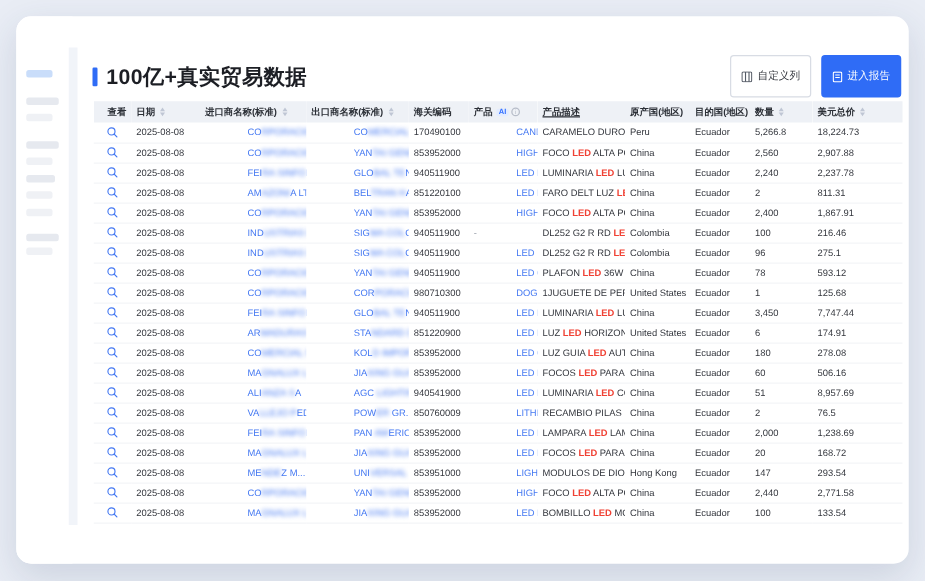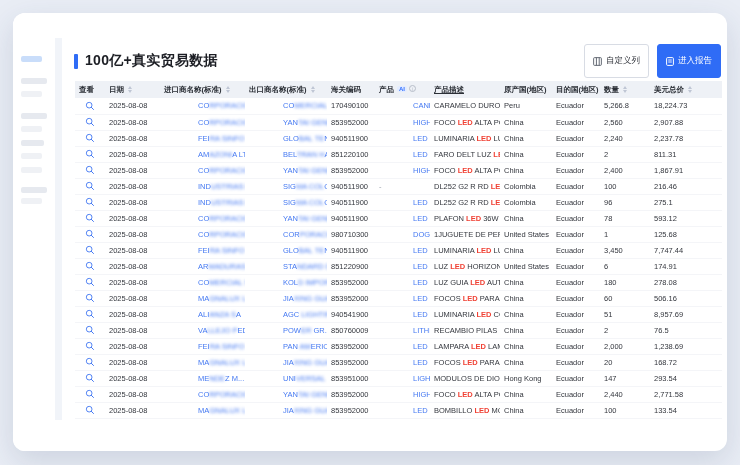--- a/index.html
+++ b/index.html
@@ -10,34 +10,34 @@
   .dot { width:6px; height:6px; border-radius:50%; }
   .dot.r { background:#f05f51; } .dot.y { background:#f5a73b; } .dot.g { background:#3fb950; }
   .sidebar { position:absolute; left:0; top:0; width:45px; height:100%; background:#fff; }
   .sk { position:absolute; left:8px; height:6px; border-radius:2px; background:#e6e9ef; }
   .sk.active { background:#c9ddfa; }
   .sk.lt { background:#eff1f5; }
   .gutter { position:absolute; left:42px; top:25px; width:7px; height:382px; background:#f1f4f9; }
   .main { position:absolute; left:61px; top:0; width:648px; height:100%; }
   .title-row { position:absolute; top:37px; left:0; right:1px; height:22px; display:flex; align-items:center; }
   .accent { width:4px; height:15px; background:#2f6cf6; border-radius:1px; margin-right:7px; }
-  h1 { font-size:14px; font-weight:700; color:#1c1e24; letter-spacing:.3px; }
+  h1 { font-size:17px; font-weight:700; color:#1c1e24; letter-spacing:.3px; }
   .toolbar { margin-left:auto; display:flex; align-items:center; gap:8px; }
   .btn { display:inline-flex; align-items:center; gap:4px; border:1px solid #d8dce4; background:#fff; border-radius:3px; padding:16px 8px; height:20px; font-size:8.5px; color:#33363d; cursor:pointer; font-family:inherit; white-space:nowrap; }
   .btn-group { display:inline-flex; }
   .btn-group .btn:first-child { border-radius:3px 0 0 3px; }
   .btn-group .btn.more { border-left:0; border-radius:0 3px 3px 0; padding:0 5px; color:#6a6f78; letter-spacing:1px; }
   .btn-primary { background:#2f6cf6; border-color:#2f6cf6; color:#fff; }
   .ic-excel { width:9px; height:9px; background:#1f9e55; border-radius:2px; color:#fff; font-size:6.5px; font-weight:700; display:inline-flex; align-items:center; justify-content:center; }
   .tablewrap { position:absolute; top:68px; left:1px; width:647px; }
   table { border-collapse:collapse; table-layout:fixed; width:647px; }
   th { background:#eef1f6; font-size:7.5px; font-weight:700; color:#2b2f36; text-align:left; padding:0 4px; height:17px; white-space:nowrap; overflow:hidden; }
   td { font-size:7.5px; color:#33363d; padding:0 4px; height:16px; white-space:nowrap; overflow:hidden; border-bottom:1px solid #f4f5f8; }
   .c-view { text-align:center; }
-  th.c-view { text-align:left; }
+  th.c-view { text-align:right; }
   .view-btn { display:inline-flex; cursor:pointer; vertical-align:middle; }
   .link { color:#4579f2; cursor:pointer;margin-left:34px; }
   .blur { filter:blur(1.6px); }
   .red { color:#f04134; font-weight:700; }
   .muted { color:#9aa0ab; }
   .extra { color:#9aa0ab; margin-left:3px; font-size:7px; }
   .ai-badge { background:#e3ecff; color:#3370ff; border-radius:2px; font-size:6px; padding:0 2px; margin-left:3px; font-weight:700; vertical-align:1px; }
   .info { display:inline-block; width:7px; height:7px; border:1px solid #b7bdc9; border-radius:50%; color:#b7bdc9; font-size:5px; line-height:6px; text-align:center; margin-left:2px; font-weight:400; vertical-align:1px; }
   .sort { display:inline-flex; flex-direction:column; gap:1px; margin-left:4px; vertical-align:middle; }
   .sort i { display:block; width:0; height:0; border-left:2.5px solid transparent; border-right:2.5px solid transparent; }

